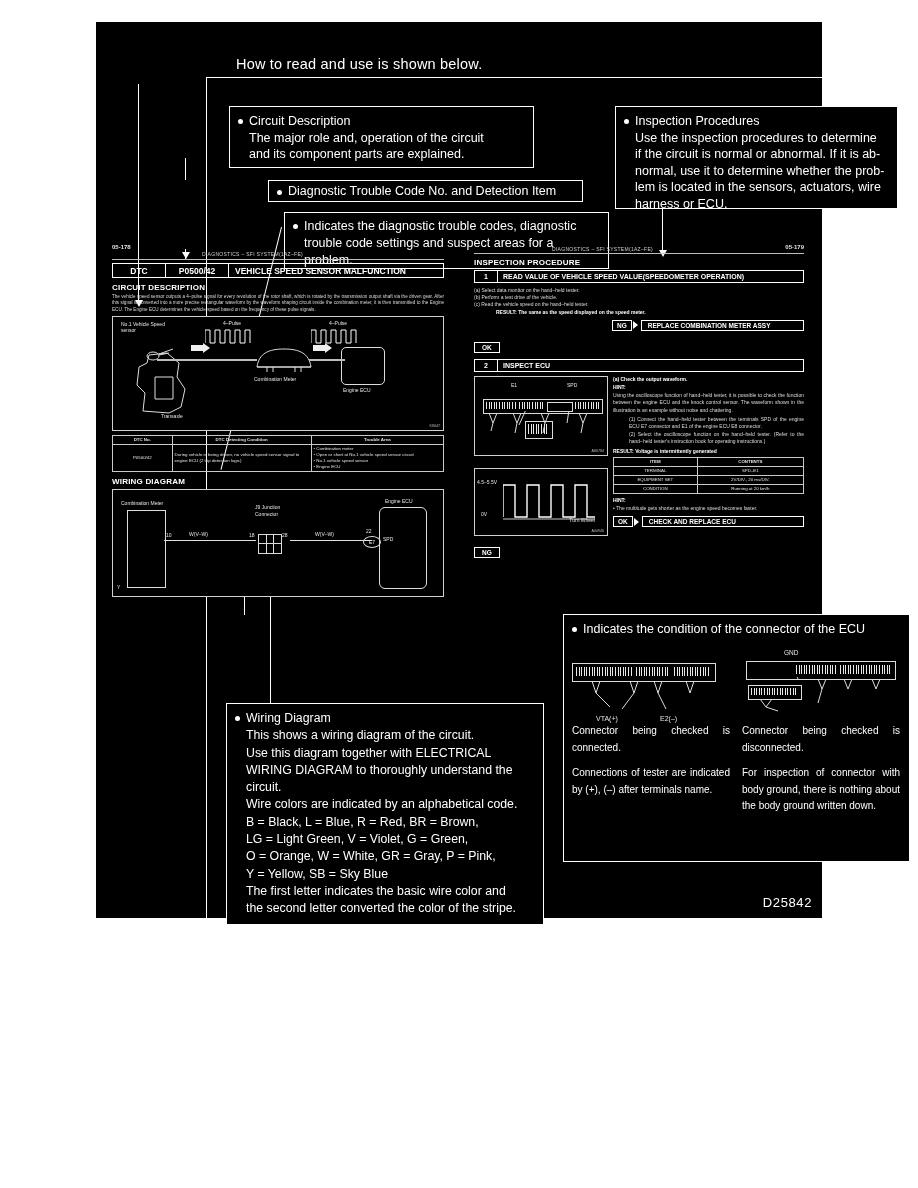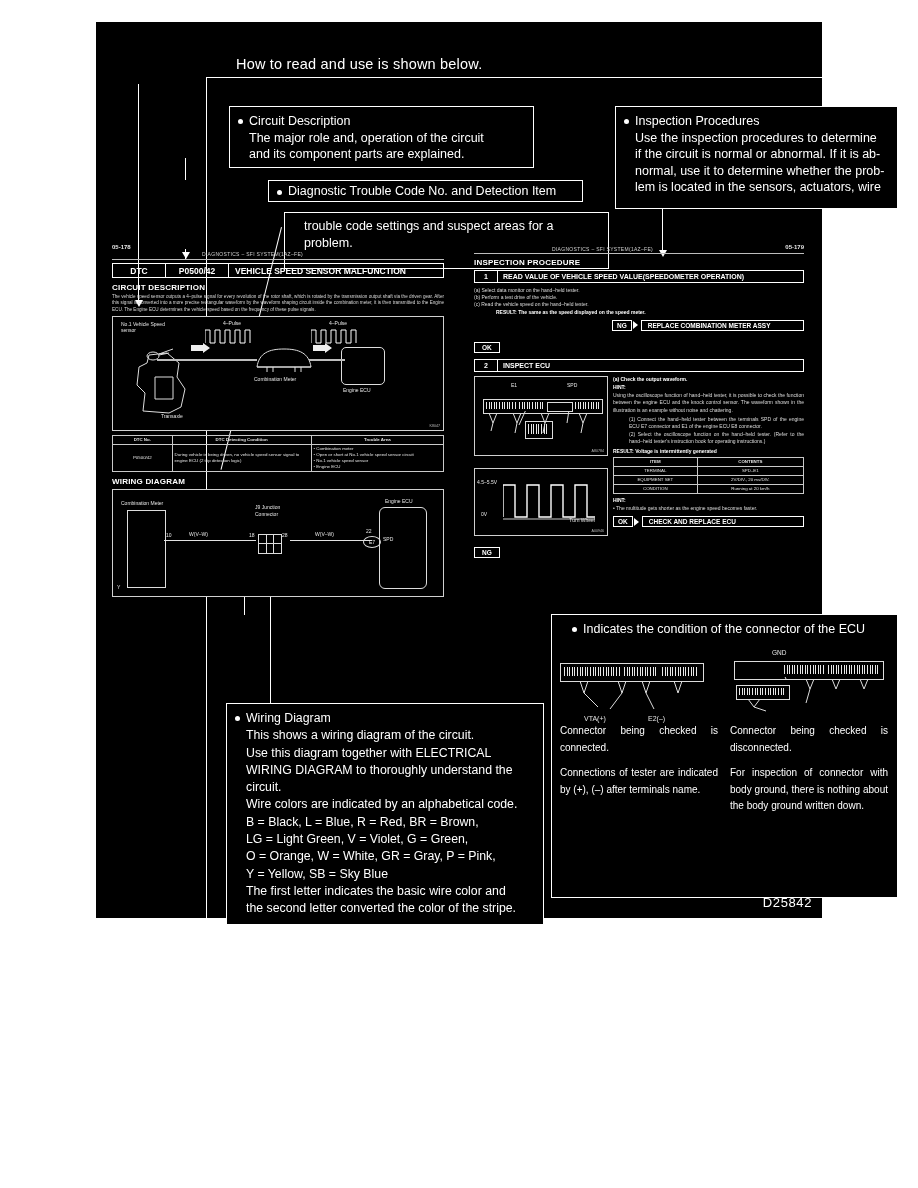--- a/index.html
+++ b/index.html
@@ -27,21 +27,21 @@
   #dtcno{left:172px;top:158px;width:315px;height:22px;padding:3px 8px;font-size:12.5px;}
   #dtcdesc{left:188px;top:190px;width:325px;height:57px;padding:5px 8px;font-size:12.5px;line-height:17px;}
   #dtcdesc .indent{padding-left:11px;}
 
   #insp{left:519px;top:84px;width:283px;height:103px;padding:6px 8px;font-size:12.5px;line-height:16.5px;}
   #insp .indent{padding-left:11px;}
 
   #wd{left:130px;top:681px;width:318px;height:222px;padding:6px 8px;font-size:12.3px;line-height:17.3px;}
   #wd .indent{padding-left:11px;}
 
-  #conn{left:455px;top:592px;width:347px;height:284px;padding:6px 20px;font-size:12.5px;line-height:16.5px;}
+  #conn{left:467px;top:592px;width:347px;height:248px;padding:6px 8px;font-size:12.5px;line-height:16.5px;}
   #conn .indent{padding-left:11px;}
 
   
   .conn-cols{position:absolute;left:8px;top:106px;width:331px;display:flex;gap:12px;}
   .conn-col{width:158px;font-size:10px;line-height:16.5px;}
   .conn-col p{margin:0 0 9px 0;text-align:justify;}
 
   
   .ln{position:absolute;background:#ffffff;}
   .arrow-down{position:absolute;width:0;height:0;border-left:4px solid transparent;border-right:4px solid transparent;border-top:7px solid #ffffff;}
@@ -128,33 +128,38 @@
     </div>
 
     <div class="callout" id="dtcno">
       <div class="co-title">
           <span class="bullet"></span>
           <span>Diagnostic Trouble Code No. and Detection Item</span>
         </div>
     </div>
 
     <div class="callout" id="dtcdesc">
+      <div class="co-title">
+          <span class="bullet"></span>
+          <span>Indicates the diagnostic trouble codes, diagnostic</span>
+        </div>
       <span class="indent">trouble code settings and suspect areas for a</span>
       <span class="indent">problem.</span>
     </div>
 
     <div class="callout" id="insp">
       <div class="co-title">
           <span class="bullet"></span>
           <span>Inspection Procedures</span>
         </div>
       <span class="indent">Use the inspection procedures to determine</span>
       <span class="indent">if the circuit is normal or abnormal. If it is ab-</span>
       <span class="indent">normal, use it to determine whether the prob-</span>
       <span class="indent">lem is located in the sensors, actuators, wire</span>
+      <span class="indent">harness or ECU.</span>
     </div>
 
     <div class="callout" id="wd">
       <div class="co-title">
           <span class="bullet"></span>
           <span>Wiring Diagram</span>
         </div>
       <span class="indent">This shows a wiring diagram of the circuit.</span>
       <span class="indent">Use this diagram together with ELECTRICAL</span>
       <span class="indent">WIRING DIAGRAM to thoroughly understand the</span>

